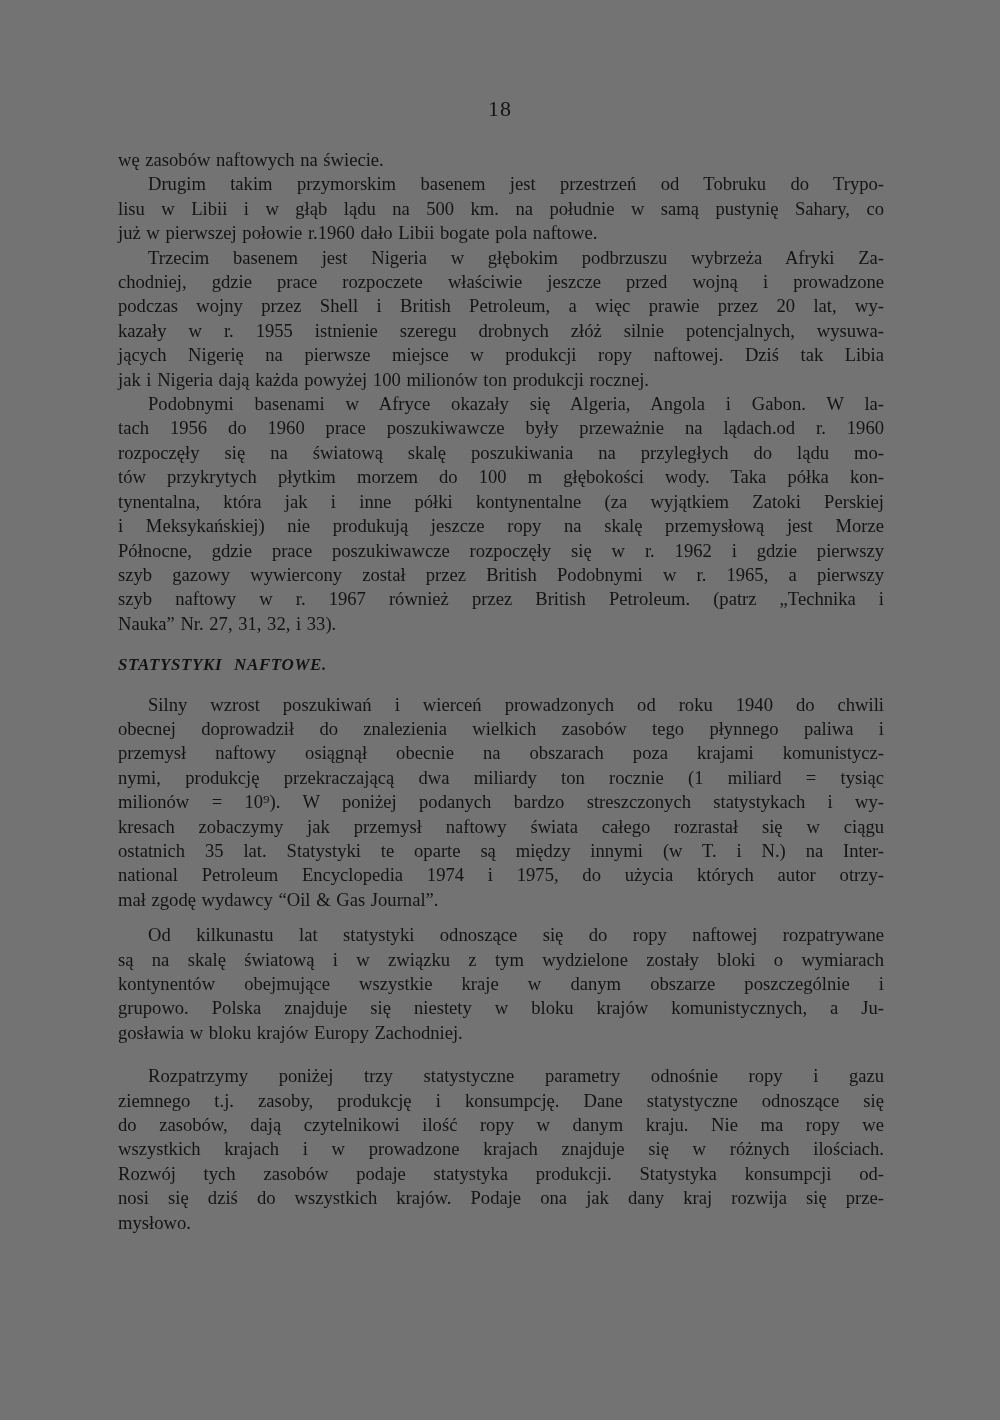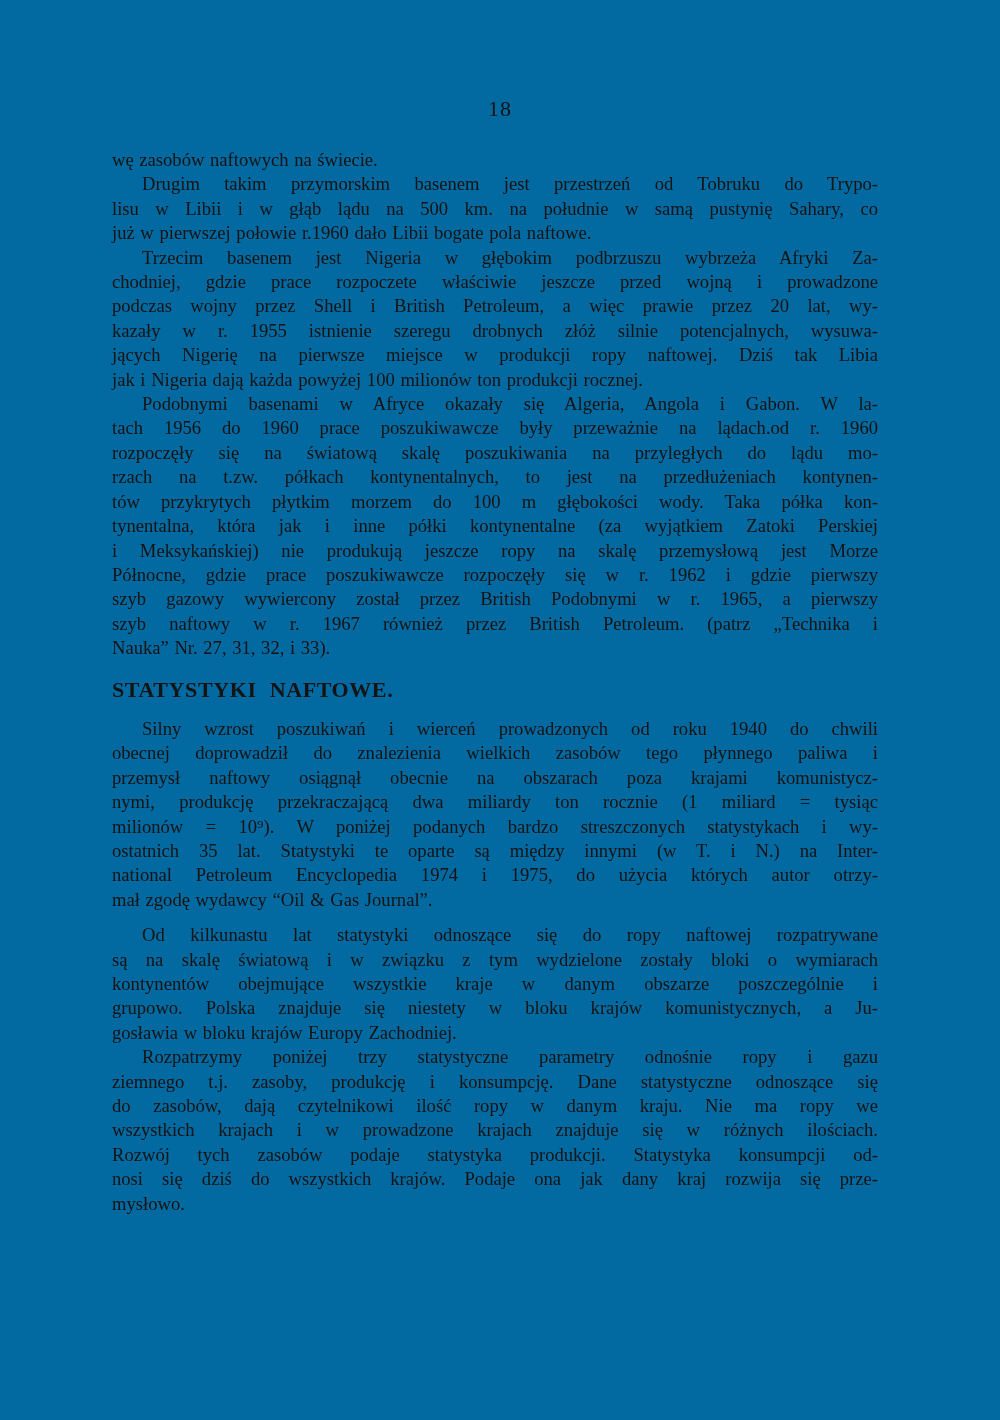--- a/index.html
+++ b/index.html
@@ -11,58 +11,59 @@
     width: 1000px;
     height: 1420px;
     overflow: hidden;
     font-family: "Liberation Serif", "DejaVu Serif", serif;
     color: #151413;
   }
   .page {
     position: relative;
     width: 1000px;
     height: 1420px;
-    background: #0369a1;
+    background: #737373;
   }
   .page-number {
     position: absolute;
     top: 96px;
     left: 0;
     width: 1000px;
     text-align: center;
     font-size: 22px;
     letter-spacing: 1px;
   }
   .text-block {
     position: absolute;
     top: 148px;
-    left: 112px;
+    left: 118px;
     width: 766px;
     font-size: 18.6px;
     line-height: 24.4px;
     word-spacing: 1px;
   }
   .paragraph { margin: 0; }
   .line {
     text-align: justify;
     text-align-last: justify;
     min-height: 24.4px;
   }
   .line.para-last {
     text-align-last: left;
   }
   .line.first-indent {
     text-indent: 30px;
   }
   .heading {
     font-weight: bold;
-    font-size: 22px;
+    font-size: 17px;
     letter-spacing: 0.6px;
     word-spacing: 7px;
     margin: 17px 0 15px 0;
+    font-style: italic;
   }
   .heading .line {
     text-align: left;
     text-align-last: left;
   }
   b { font-weight: normal; }
 </style>
 </head>
 <body>
 
@@ -82,50 +83,50 @@
         <div class="line">chodniej, gdzie prace rozpoczete właściwie jeszcze przed wojną i prowadzone</div>
         <div class="line">podczas wojny przez Shell i British Petroleum, a więc prawie przez 20 lat, wy-</div>
         <div class="line">kazały w r. 1955 istnienie szeregu drobnych złóż silnie potencjalnych, wysuwa-</div>
         <div class="line">jących Nigerię na pierwsze miejsce w produkcji ropy naftowej. Dziś tak Libia</div>
         <div class="line para-last">jak i Nigeria dają każda powyżej 100 milionów ton produkcji rocznej.</div>
       </div>
       <div class="paragraph">
         <div class="line first-indent">Podobnymi basenami w Afryce okazały się Algeria, Angola i Gabon. W la-</div>
         <div class="line">tach 1956 do 1960 prace poszukiwawcze były przeważnie na lądach.od r. 1960</div>
         <div class="line">rozpoczęły się na światową skalę poszukiwania na przyległych do lądu mo-</div>
-        <div class="line">rzach na t.zw. półkach kontynentalnych, to jest na przedłużeniach kontynen-</div>
         <div class="line">tów przykrytych płytkim morzem do 100 m głębokości wody. Taka półka kon-</div>
         <div class="line">tynentalna, która jak i inne półki kontynentalne (za wyjątkiem Zatoki Perskiej</div>
         <div class="line">i Meksykańskiej) nie produkują jeszcze ropy na skalę przemysłową jest Morze</div>
         <div class="line">Północne, gdzie prace poszukiwawcze rozpoczęły się w r. 1962 i gdzie pierwszy</div>
         <div class="line">szyb gazowy wywiercony został przez British Podobnymi w r. 1965, a pierwszy</div>
         <div class="line">szyb naftowy w r. 1967 również przez British Petroleum. (patrz „Technika i</div>
         <div class="line para-last">Nauka” Nr. 27, 31, 32, i 33).</div>
       </div>
       <div class="paragraph heading">
         <div class="line para-last">STATYSTYKI NAFTOWE.</div>
       </div>
       <div class="paragraph">
         <div class="line first-indent">Silny wzrost poszukiwań i wierceń prowadzonych od roku 1940 do chwili</div>
         <div class="line">obecnej doprowadził do znalezienia wielkich zasobów tego płynnego paliwa i</div>
         <div class="line">przemysł naftowy osiągnął obecnie na obszarach poza krajami komunistycz-</div>
         <div class="line">nymi, produkcję przekraczającą dwa miliardy ton rocznie (1 miliard = tysiąc</div>
         <div class="line">milionów = 10⁹). W poniżej podanych bardzo streszczonych statystykach i wy-</div>
+        <div class="line">kresach zobaczymy jak przemysł naftowy świata całego rozrastał się w ciągu</div>
         <div class="line">ostatnich 35 lat. Statystyki te oparte są między innymi <b>(w T. i N.)</b> na Inter-</div>
         <div class="line">national Petroleum Encyclopedia 1974 i 1975, do użycia których autor otrzy-</div>
         <div class="line para-last">mał zgodę wydawcy “Oil &amp; Gas Journal”.</div>
       </div>
       <div class="paragraph" style="margin-top: 11px;">
         <div class="line first-indent">Od kilkunastu lat statystyki odnoszące się do ropy naftowej rozpatrywane</div>
         <div class="line">są na skalę światową i w związku z tym wydzielone zostały bloki o wymiarach</div>
         <div class="line">kontynentów obejmujące wszystkie kraje w danym obszarze poszczególnie i</div>
         <div class="line">grupowo. Polska znajduje się niestety w bloku krajów komunistycznych, a Ju-</div>
         <div class="line para-last">gosławia w bloku krajów Europy Zachodniej.</div>
       </div>
-      <div class="paragraph" style="">
+      <div class="paragraph" style="margin-top: 19px;">
         <div class="line first-indent">Rozpatrzymy poniżej trzy statystyczne parametry odnośnie ropy i gazu</div>
         <div class="line">ziemnego t.j. zasoby, produkcję i konsumpcję. Dane statystyczne odnoszące się</div>
         <div class="line">do <b>zasobów</b>, dają czytelnikowi ilość ropy w danym kraju. Nie ma ropy we</div>
         <div class="line">wszystkich krajach i w prowadzone krajach znajduje się w różnych ilościach.</div>
         <div class="line">Rozwój tych zasobów podaje statystyka <b>produkcji</b>. Statystyka <b>konsumpcji</b> od-</div>
         <div class="line">nosi się dziś do wszystkich krajów. Podaje ona jak dany kraj rozwija się prze-</div>
         <div class="line para-last">mysłowo.</div>
       </div>
     </div>
 </div>

